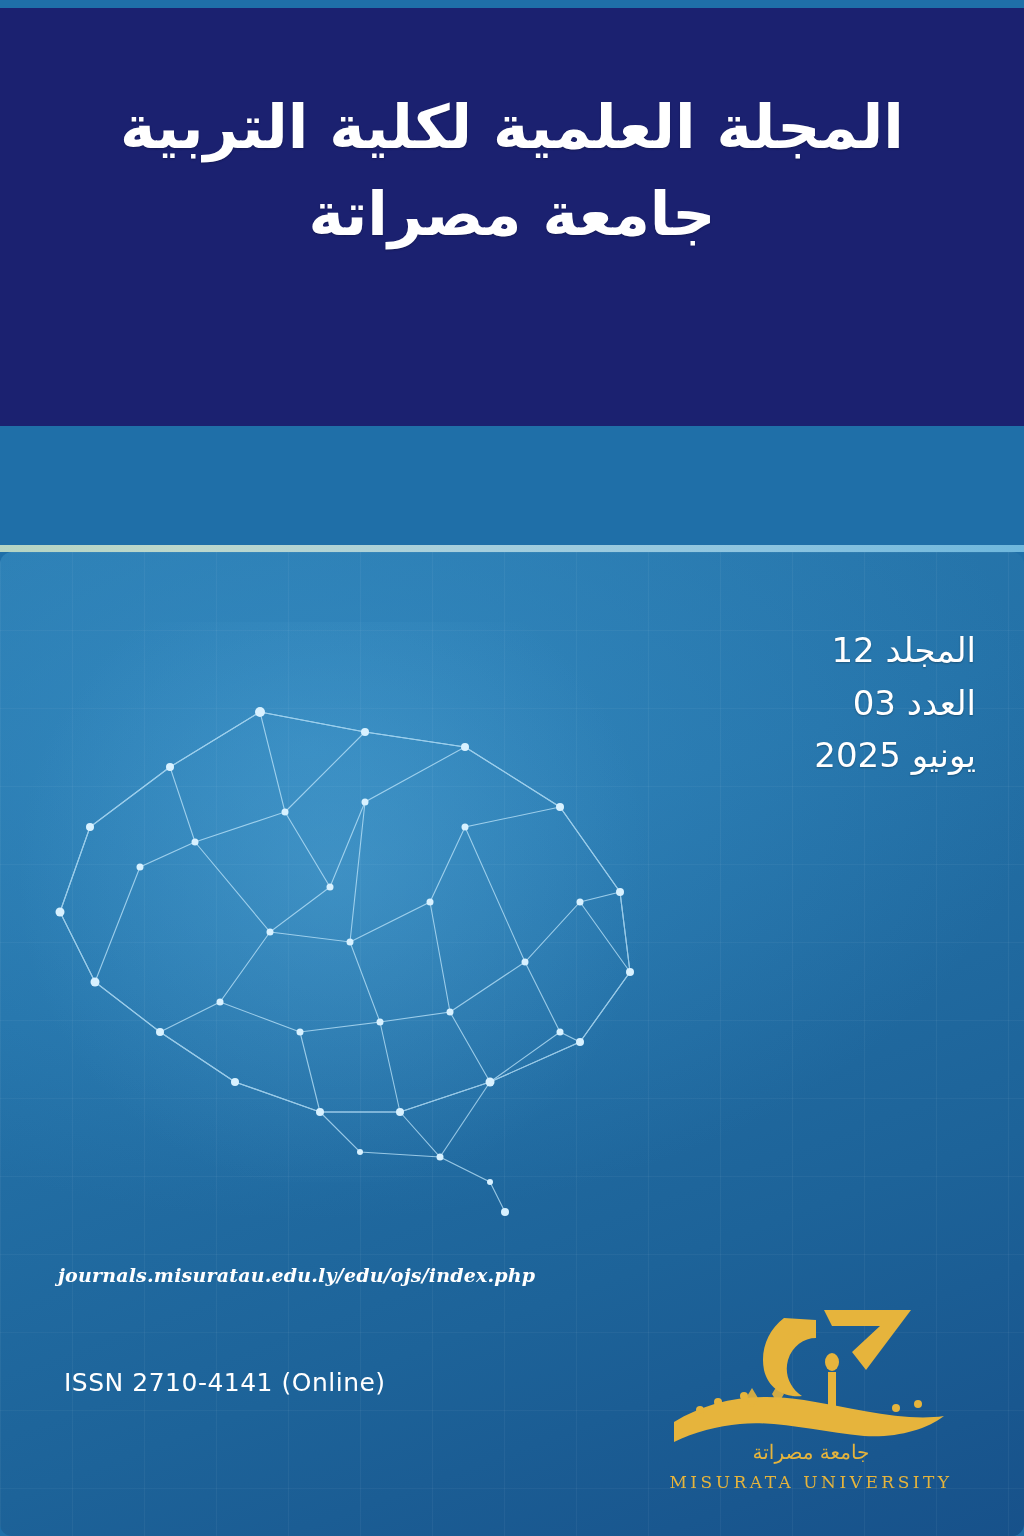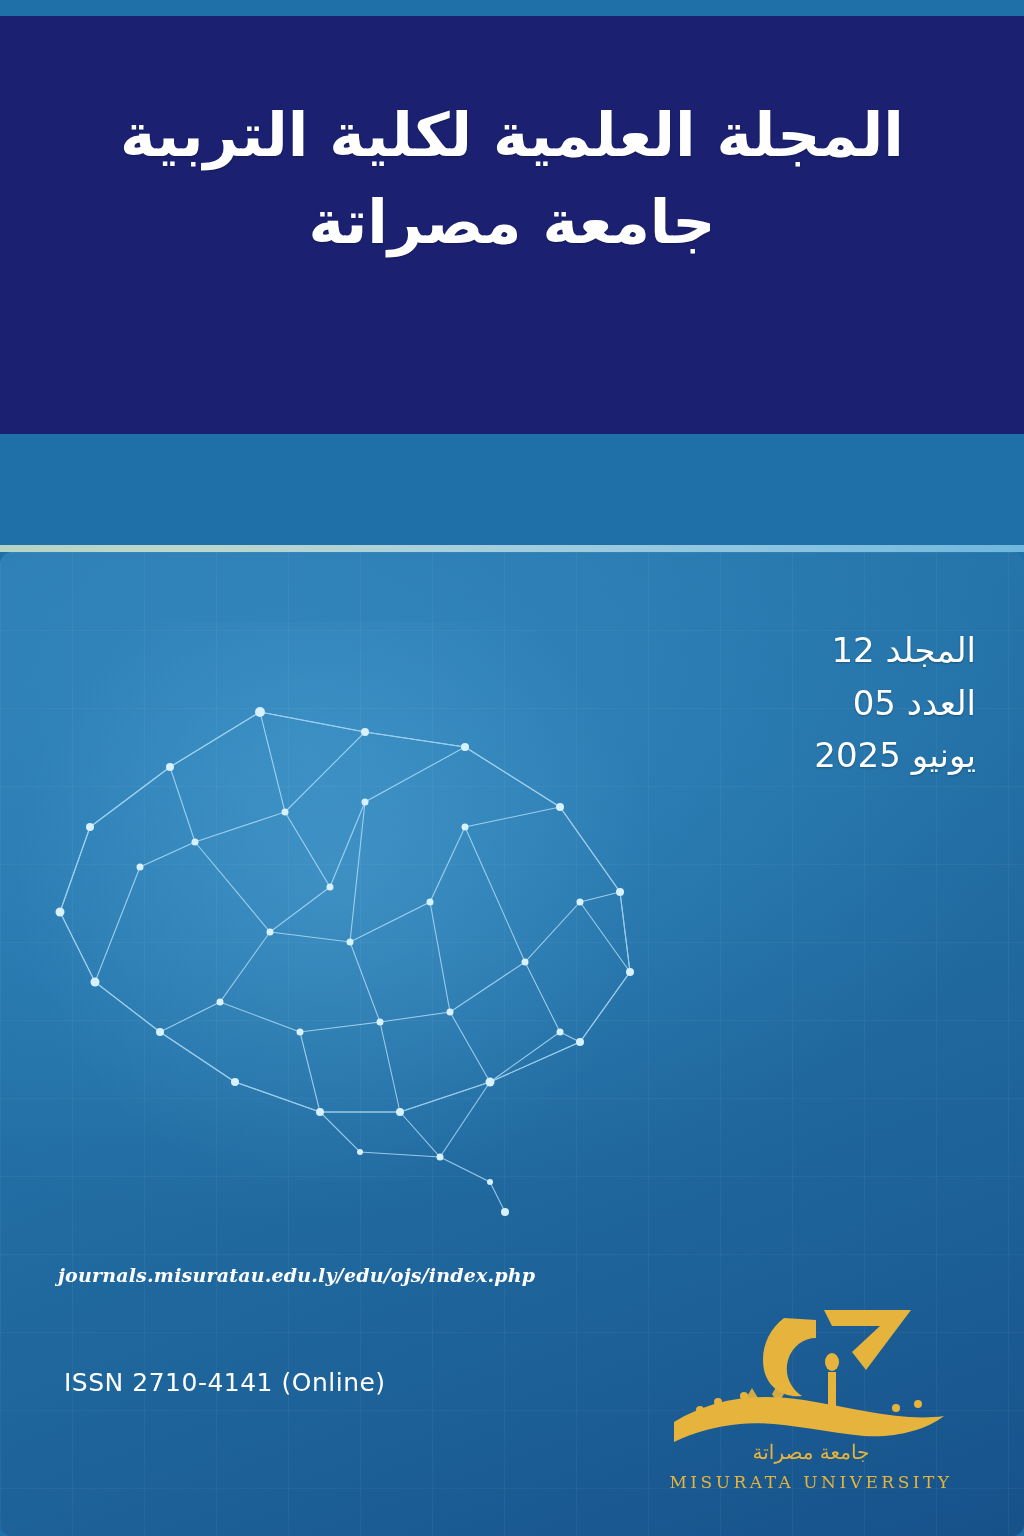--- a/index.html
+++ b/index.html
@@ -12,21 +12,21 @@
     width: 1024px;
     height: 1536px;
     overflow: hidden;
     font-family: "DejaVu Sans", "Liberation Sans", sans-serif;
     background: #1f6fa8;
   }
 
   
   .banner {
     position: absolute;
-    left: 0; top: 16px;
+    left: 0; top: 8px;
     width: 1024px;
     height: 418px;
     background: #1b2170;
     display: flex;
     align-items: center;
     justify-content: center;
     flex-direction: column;
     box-sizing: border-box;
     padding-bottom: 92px;
   }
@@ -213,21 +213,21 @@
           <circle cx="420" cy="545" r="3.5"></circle>
             <circle cx="340" cy="540" r="3"></circle>
           <circle cx="470" cy="570" r="3"></circle>
             <circle cx="485" cy="600" r="4"></circle>
         </g>
       </svg>
     </div>
 
     <div class="issue-meta">
       <div>المجلد 12</div>
-      <div>العدد 05</div>
+      <div>العدد 03</div>
       <div>يونيو 2025</div>
     </div>
 
     <div class="site-url">journals.misuratau.edu.ly/edu/ojs/index.php</div>
     <div class="issn">ISSN   2710-4141 (Online)</div>
 
     <div class="logo">
       <svg viewBox="0 0 310 190" width="310" height="190" xmlns="http://www.w3.org/2000/svg">
 
         <g fill="#e6b43c">

